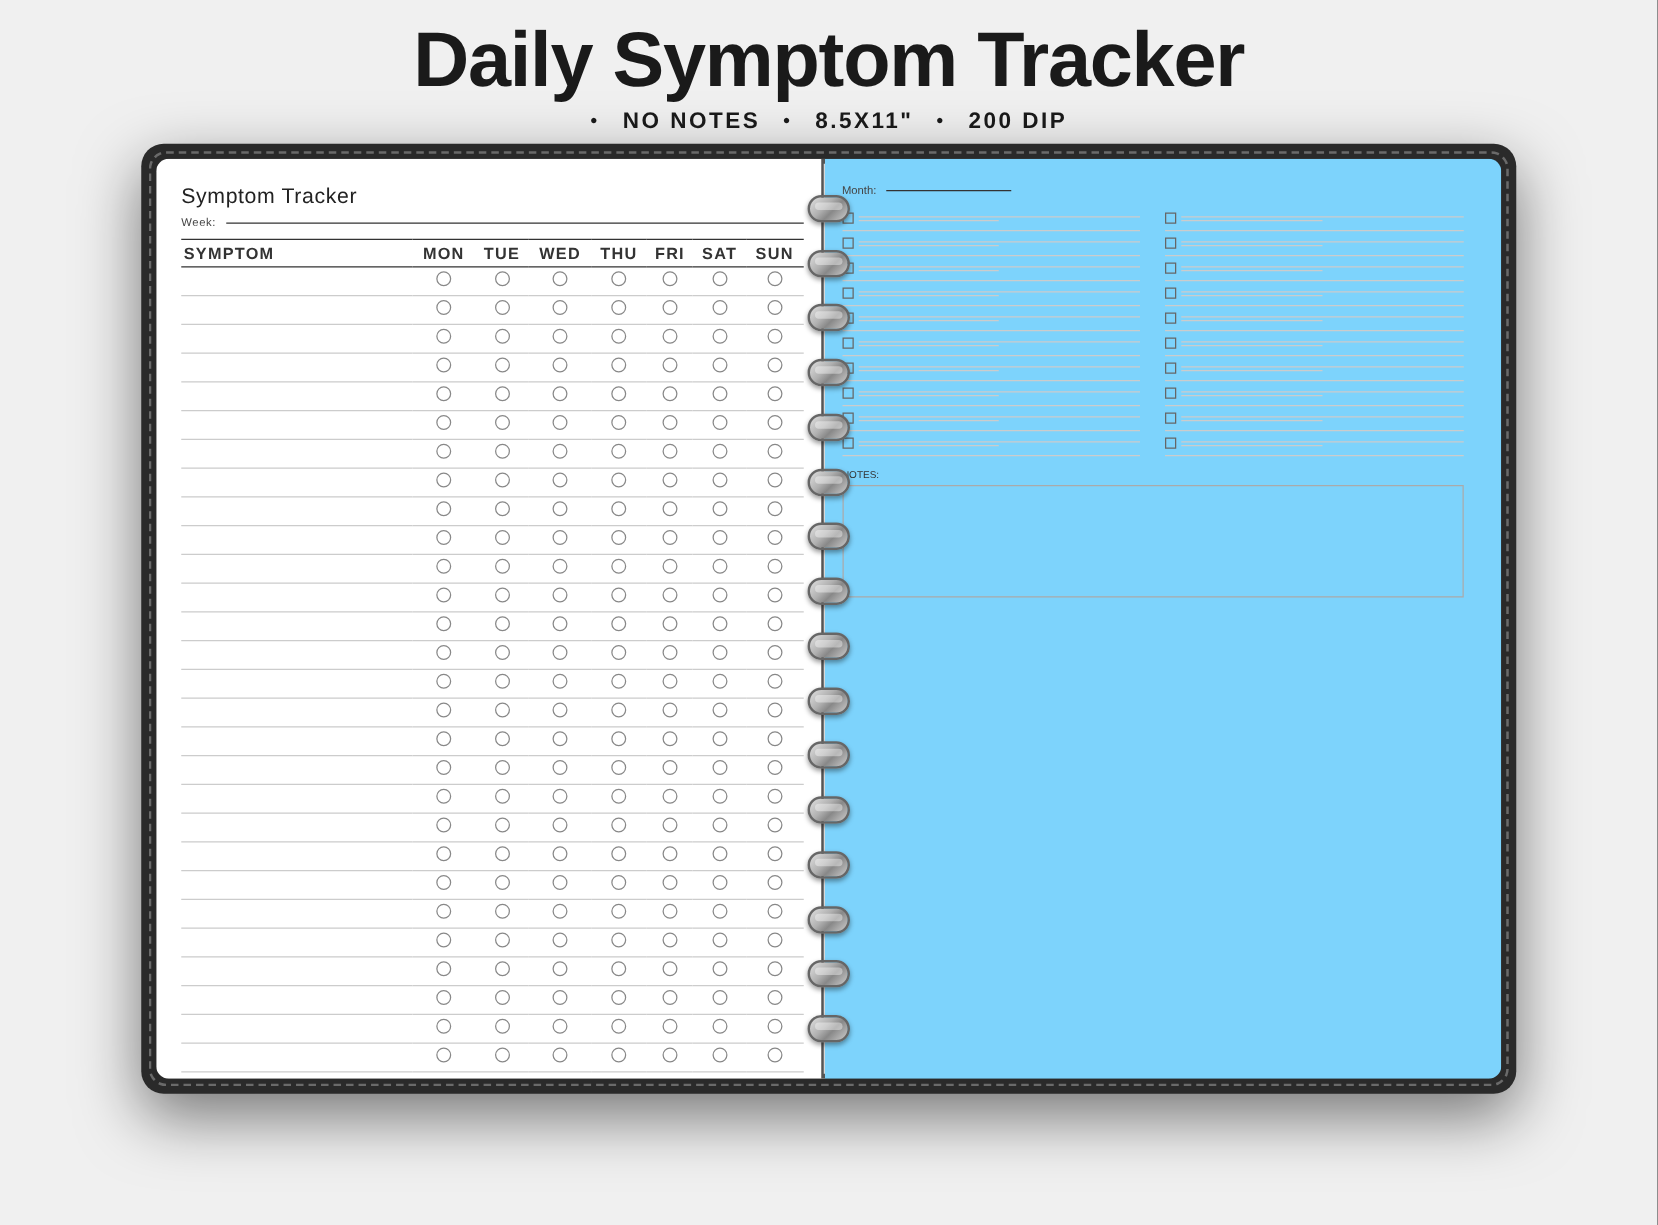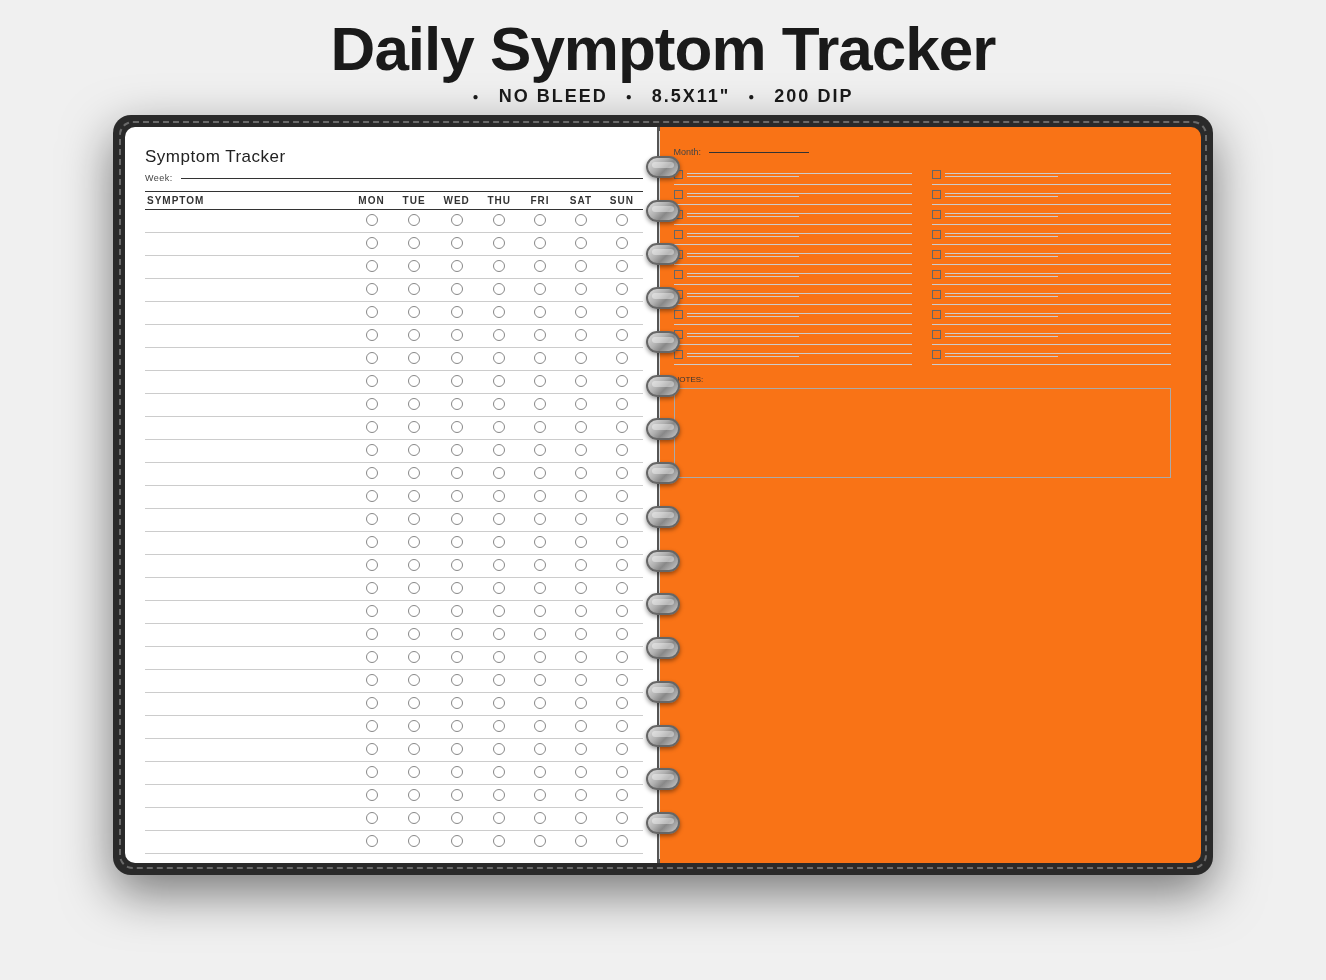--- a/index.html
+++ b/index.html
@@ -77,21 +77,21 @@
       flex: 1;
       background: #ffffff;
       padding: 20px 14px 14px 20px;
       position: relative;
       border-right: 3px solid #555;
     }
 
     
     .right-page {
       flex: 1;
-      background: #f97316;
+      background: #7dd3fc;
       padding: 20px 30px 14px 14px;
       position: relative;
     }
 
     
     .spiral {
       position: absolute;
       left: 50%;
       transform: translateX(-50%);
       top: 0;
@@ -151,21 +151,21 @@
       height: 1px;
       background: #333;
     }
 
     .tracker-table {
       width: 100%;
       border-collapse: collapse;
     }
 
     .tracker-table th {
-      font-size: 10px;
+      font-size: 13px;
       font-weight: 700;
       color: #333;
       letter-spacing: 1px;
       border-bottom: 1px solid #333;
       border-top: 1px solid #333;
       padding: 3px 2px;
       text-align: center;
     }
     .tracker-table th.symptom-header {
       text-align: left;
@@ -278,21 +278,21 @@
       margin-top: 4px;
     }
   </style>
 </head>
 <body>
 
 <div class="page-header">
   <div class="page-title">Daily Symptom Tracker</div>
   <div class="page-subtitle">
     <span class="bullet">●</span>
-    <span>NO BLEED</span>
+    <span>NO NOTES</span>
     <span class="bullet">●</span>
     <span>8.5X11"</span>
     <span class="bullet">●</span>
     <span>200 DIP</span>
   </div>
 </div>
 
 <div class="notebook">
   <div class="notebook-inner">
 

